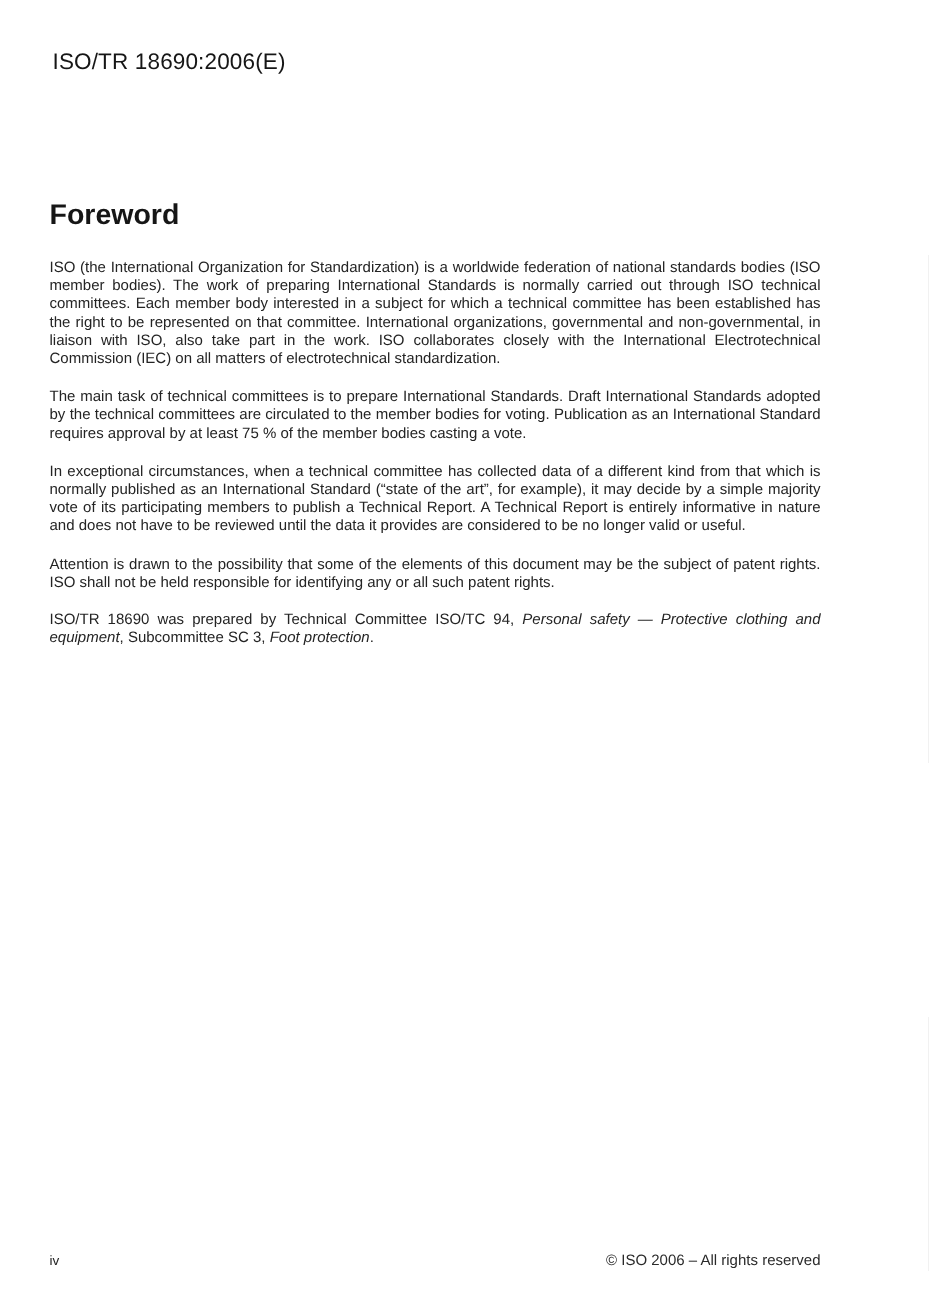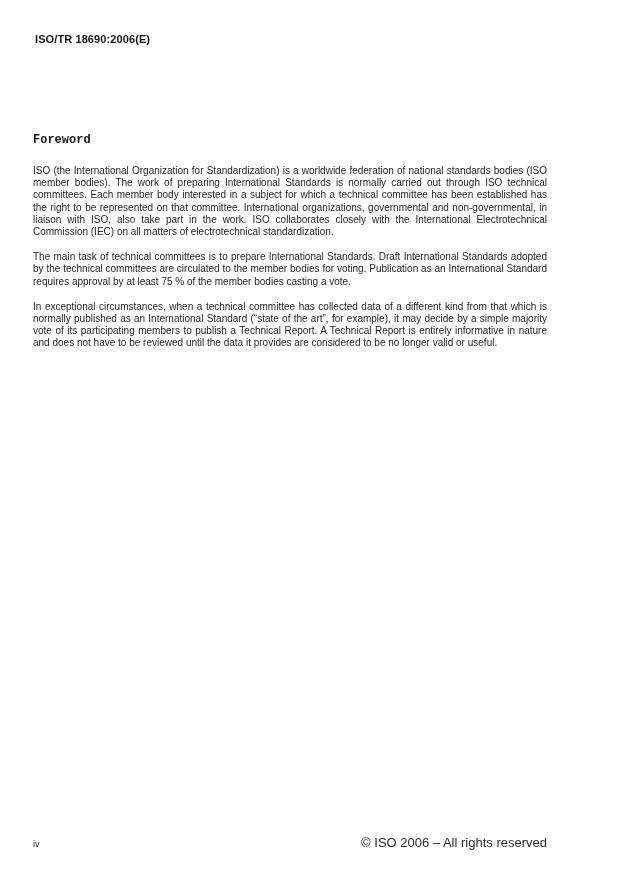--- a/index.html
+++ b/index.html
@@ -10,37 +10,36 @@
     height: 877px;
     background: #ffffff;
     font-family: "Liberation Sans", "DejaVu Sans", sans-serif;
     color: #1f1f1f;
     overflow: hidden;
   }
   .running-header {
     position: absolute;
     top: 33px;
     left: 35px;
-    font-size: 11px;
-    font-weight: bold;
+    font-size: 15px;
+    font-weight: normal;
     color: #161616;
     letter-spacing: 0.1px;
   }
   .content {
     position: absolute;
     top: 133px;
     left: 33px;
     width: 514px;
   }
   .foreword-title {
-    font-size: 12px;
+    font-size: 19px;
     font-weight: bold;
     color: #161616;
     margin: 0 0 18px 0;
-    font-family: Liberation Mono, monospace;
   }
   .body-paragraph {
     font-size: 10px;
     line-height: 12.2px;
     text-align: justify;
     margin: 0 0 13px 0;
     color: #242424;
   }
   .body-paragraph .italic { font-style: italic; }
   .page-footer {
@@ -50,21 +49,21 @@
     width: 514px;
     display: flex;
     justify-content: space-between;
     align-items: baseline;
   }
   .page-number {
     font-size: 9px;
     color: #242424;
   }
   .copyright-notice {
-    font-size: 13px;
+    font-size: 10px;
     color: #2a2a2a;
   }
 </style>
 </head>
 <body>
 
 <div class="page">
 
   <div class="running-header">ISO/TR 18690:2006(E)</div>
 
@@ -72,21 +71,23 @@
 
     <h1 class="foreword-title">Foreword</h1>
 
     <p class="body-paragraph"><span>ISO (the International Organization for Standardization) is a worldwide federation of national standards bodies (ISO member bodies). The work of preparing International Standards is normally carried out through ISO technical committees. Each member body interested in a subject for which a technical committee has been established has the right to be represented on that committee. International organizations, governmental and non-governmental, in liaison with ISO, also take part in the work. ISO collaborates closely with the International Electrotechnical Commission (IEC) on all matters of electrotechnical standardization.</span></p>
 
 
     <p class="body-paragraph"><span>The main task of technical committees is to prepare International Standards. Draft International Standards adopted by the technical committees are circulated to the member bodies for voting. Publication as an International Standard requires approval by at least 75 % of the member bodies casting a vote.</span></p>
 
     <p class="body-paragraph"><span>In exceptional circumstances, when a technical committee has collected data of a different kind from that which is normally published as an International Standard (“state of the art”, for example), it may decide by a simple majority vote of its participating members to publish a Technical Report. A Technical Report is entirely informative in nature and does not have to be reviewed until the data it provides are considered to be no longer valid or useful.</span></p>
 
+    <p class="body-paragraph"><span>Attention is drawn to the possibility that some of the elements of this document may be the subject of patent rights. ISO shall not be held responsible for identifying any or all such patent rights.</span></p>
 
+    <p class="body-paragraph"><span>ISO/TR 18690 was prepared by Technical Committee ISO/TC 94, </span><span class="italic">Personal safety — Protective clothing and equipment</span><span>, Subcommittee SC 3, </span><span class="italic">Foot protection</span><span>.</span></p>
 
   </div>
 
   <div class="page-footer">
     <span class="page-number">iv</span>
     <span class="copyright-notice">© ISO 2006 – All rights reserved</span>
   </div>
 
 </div>
 

